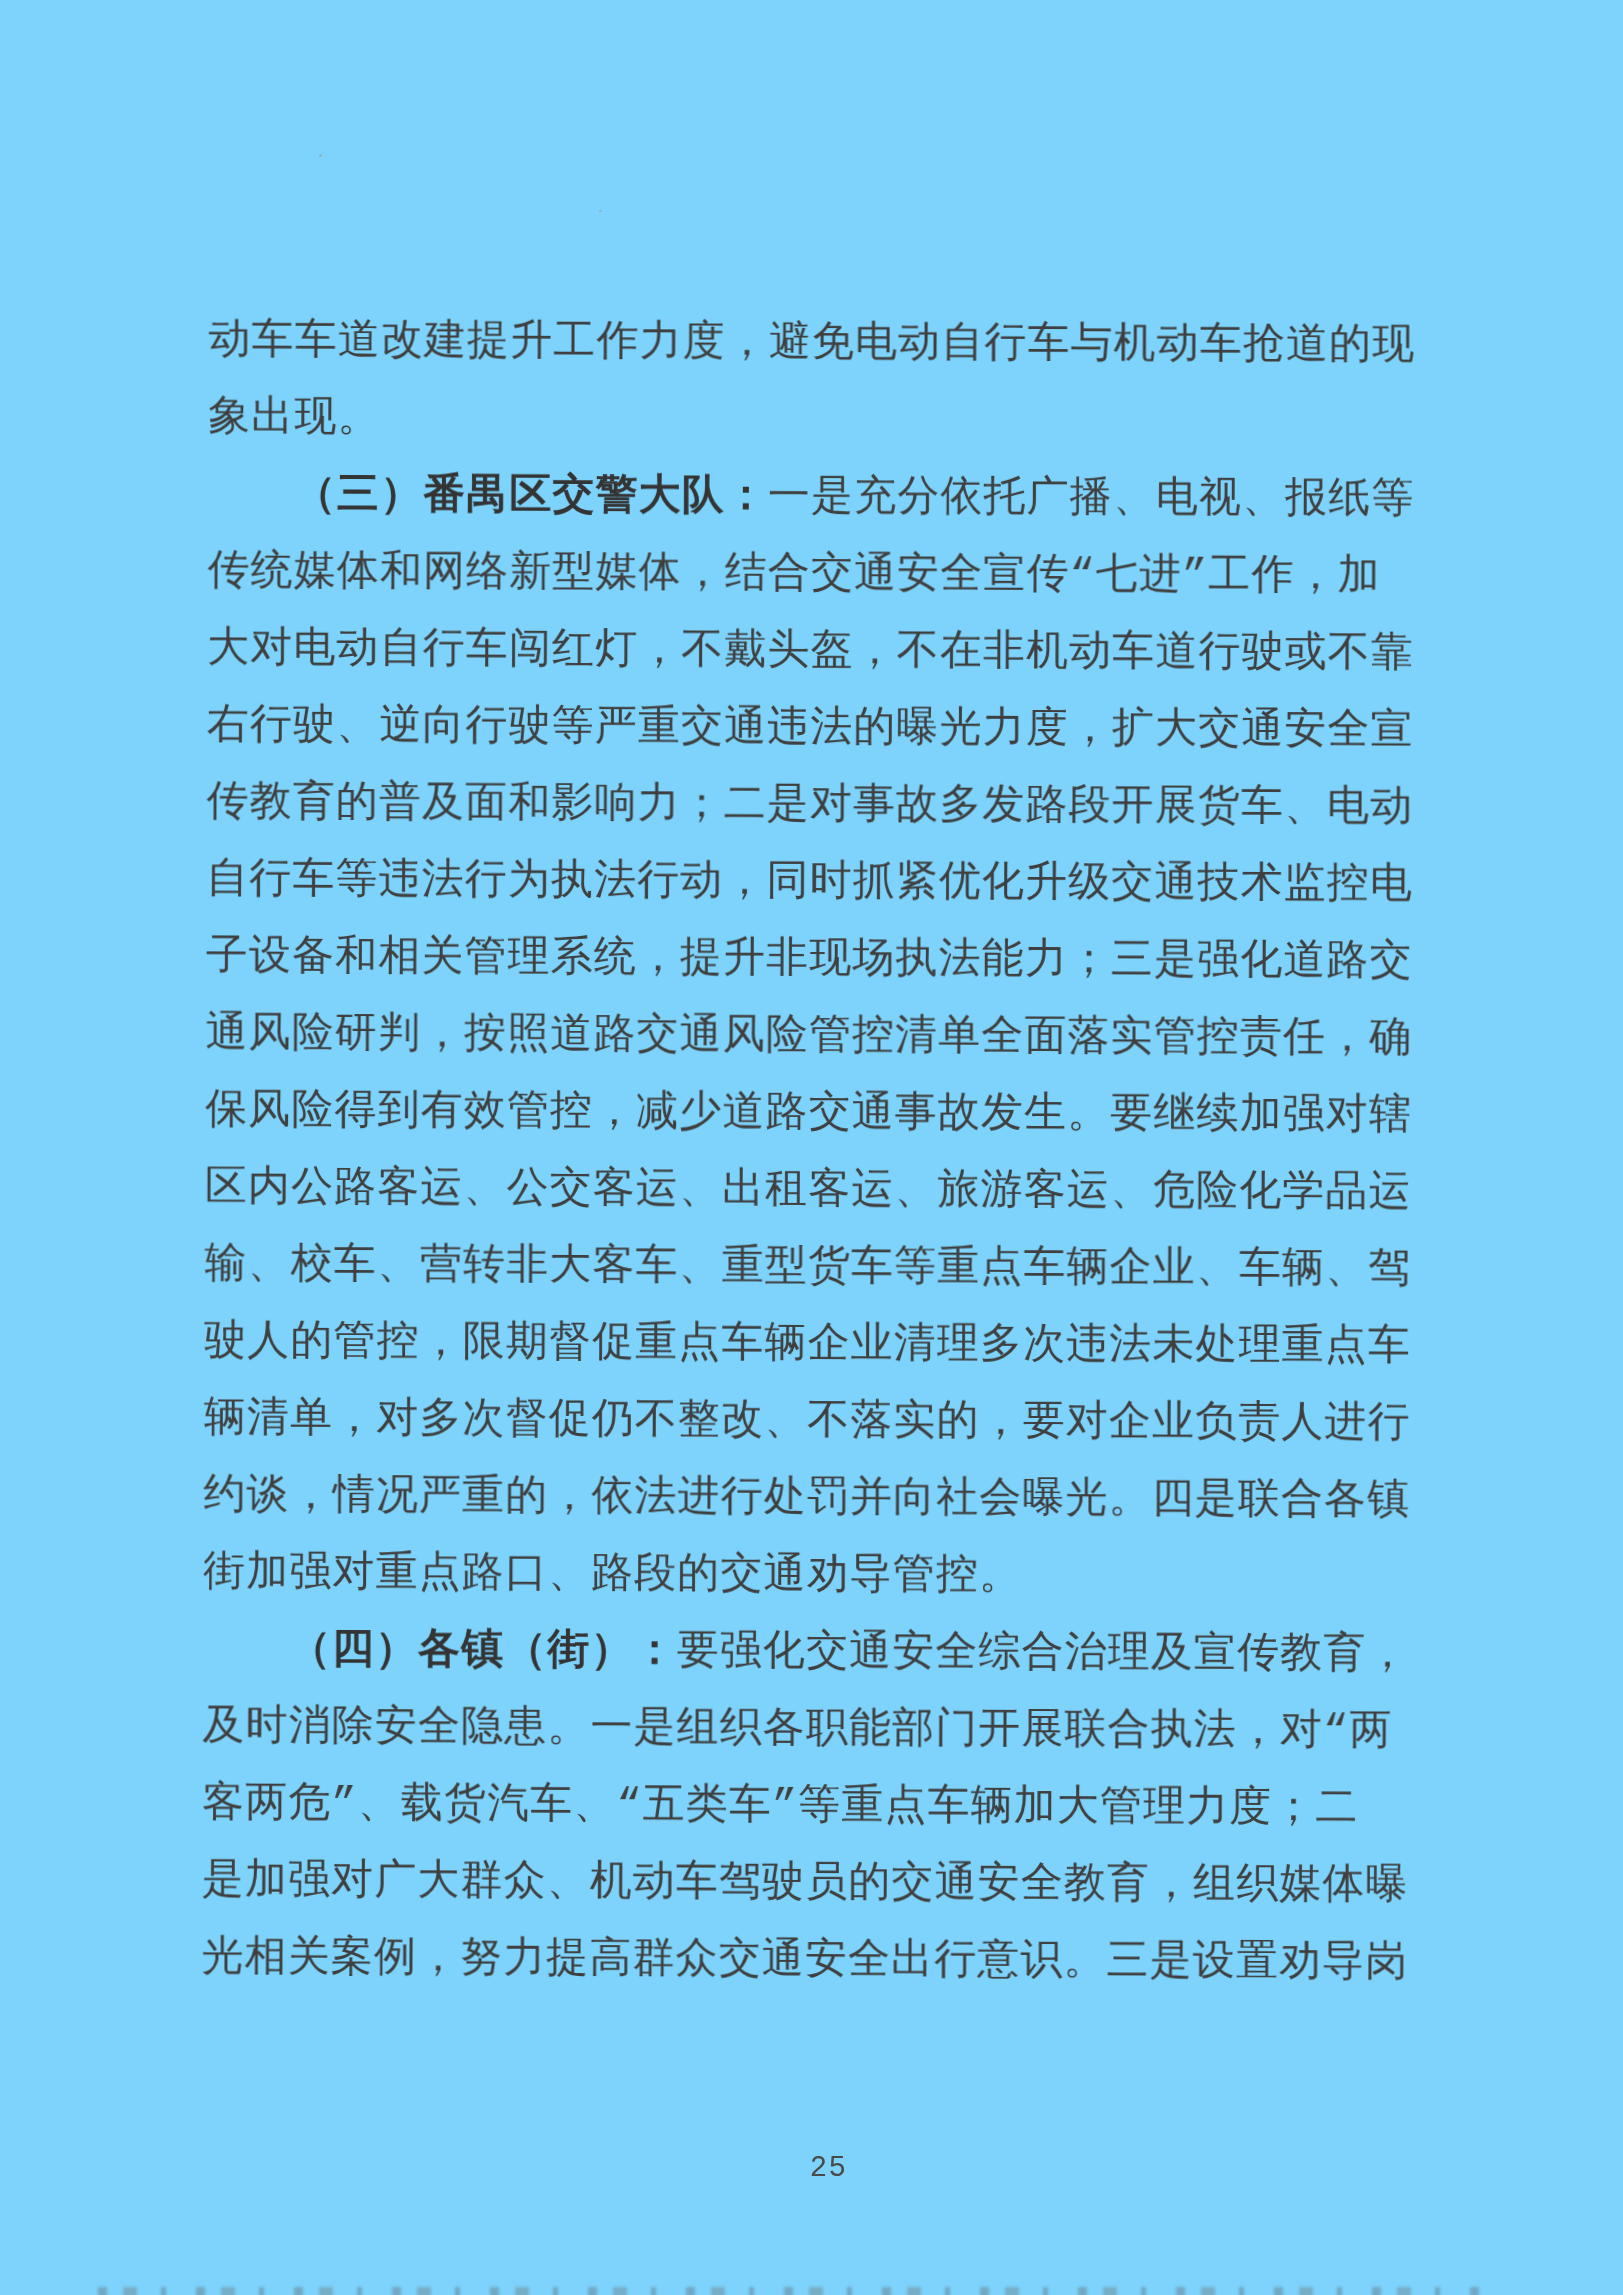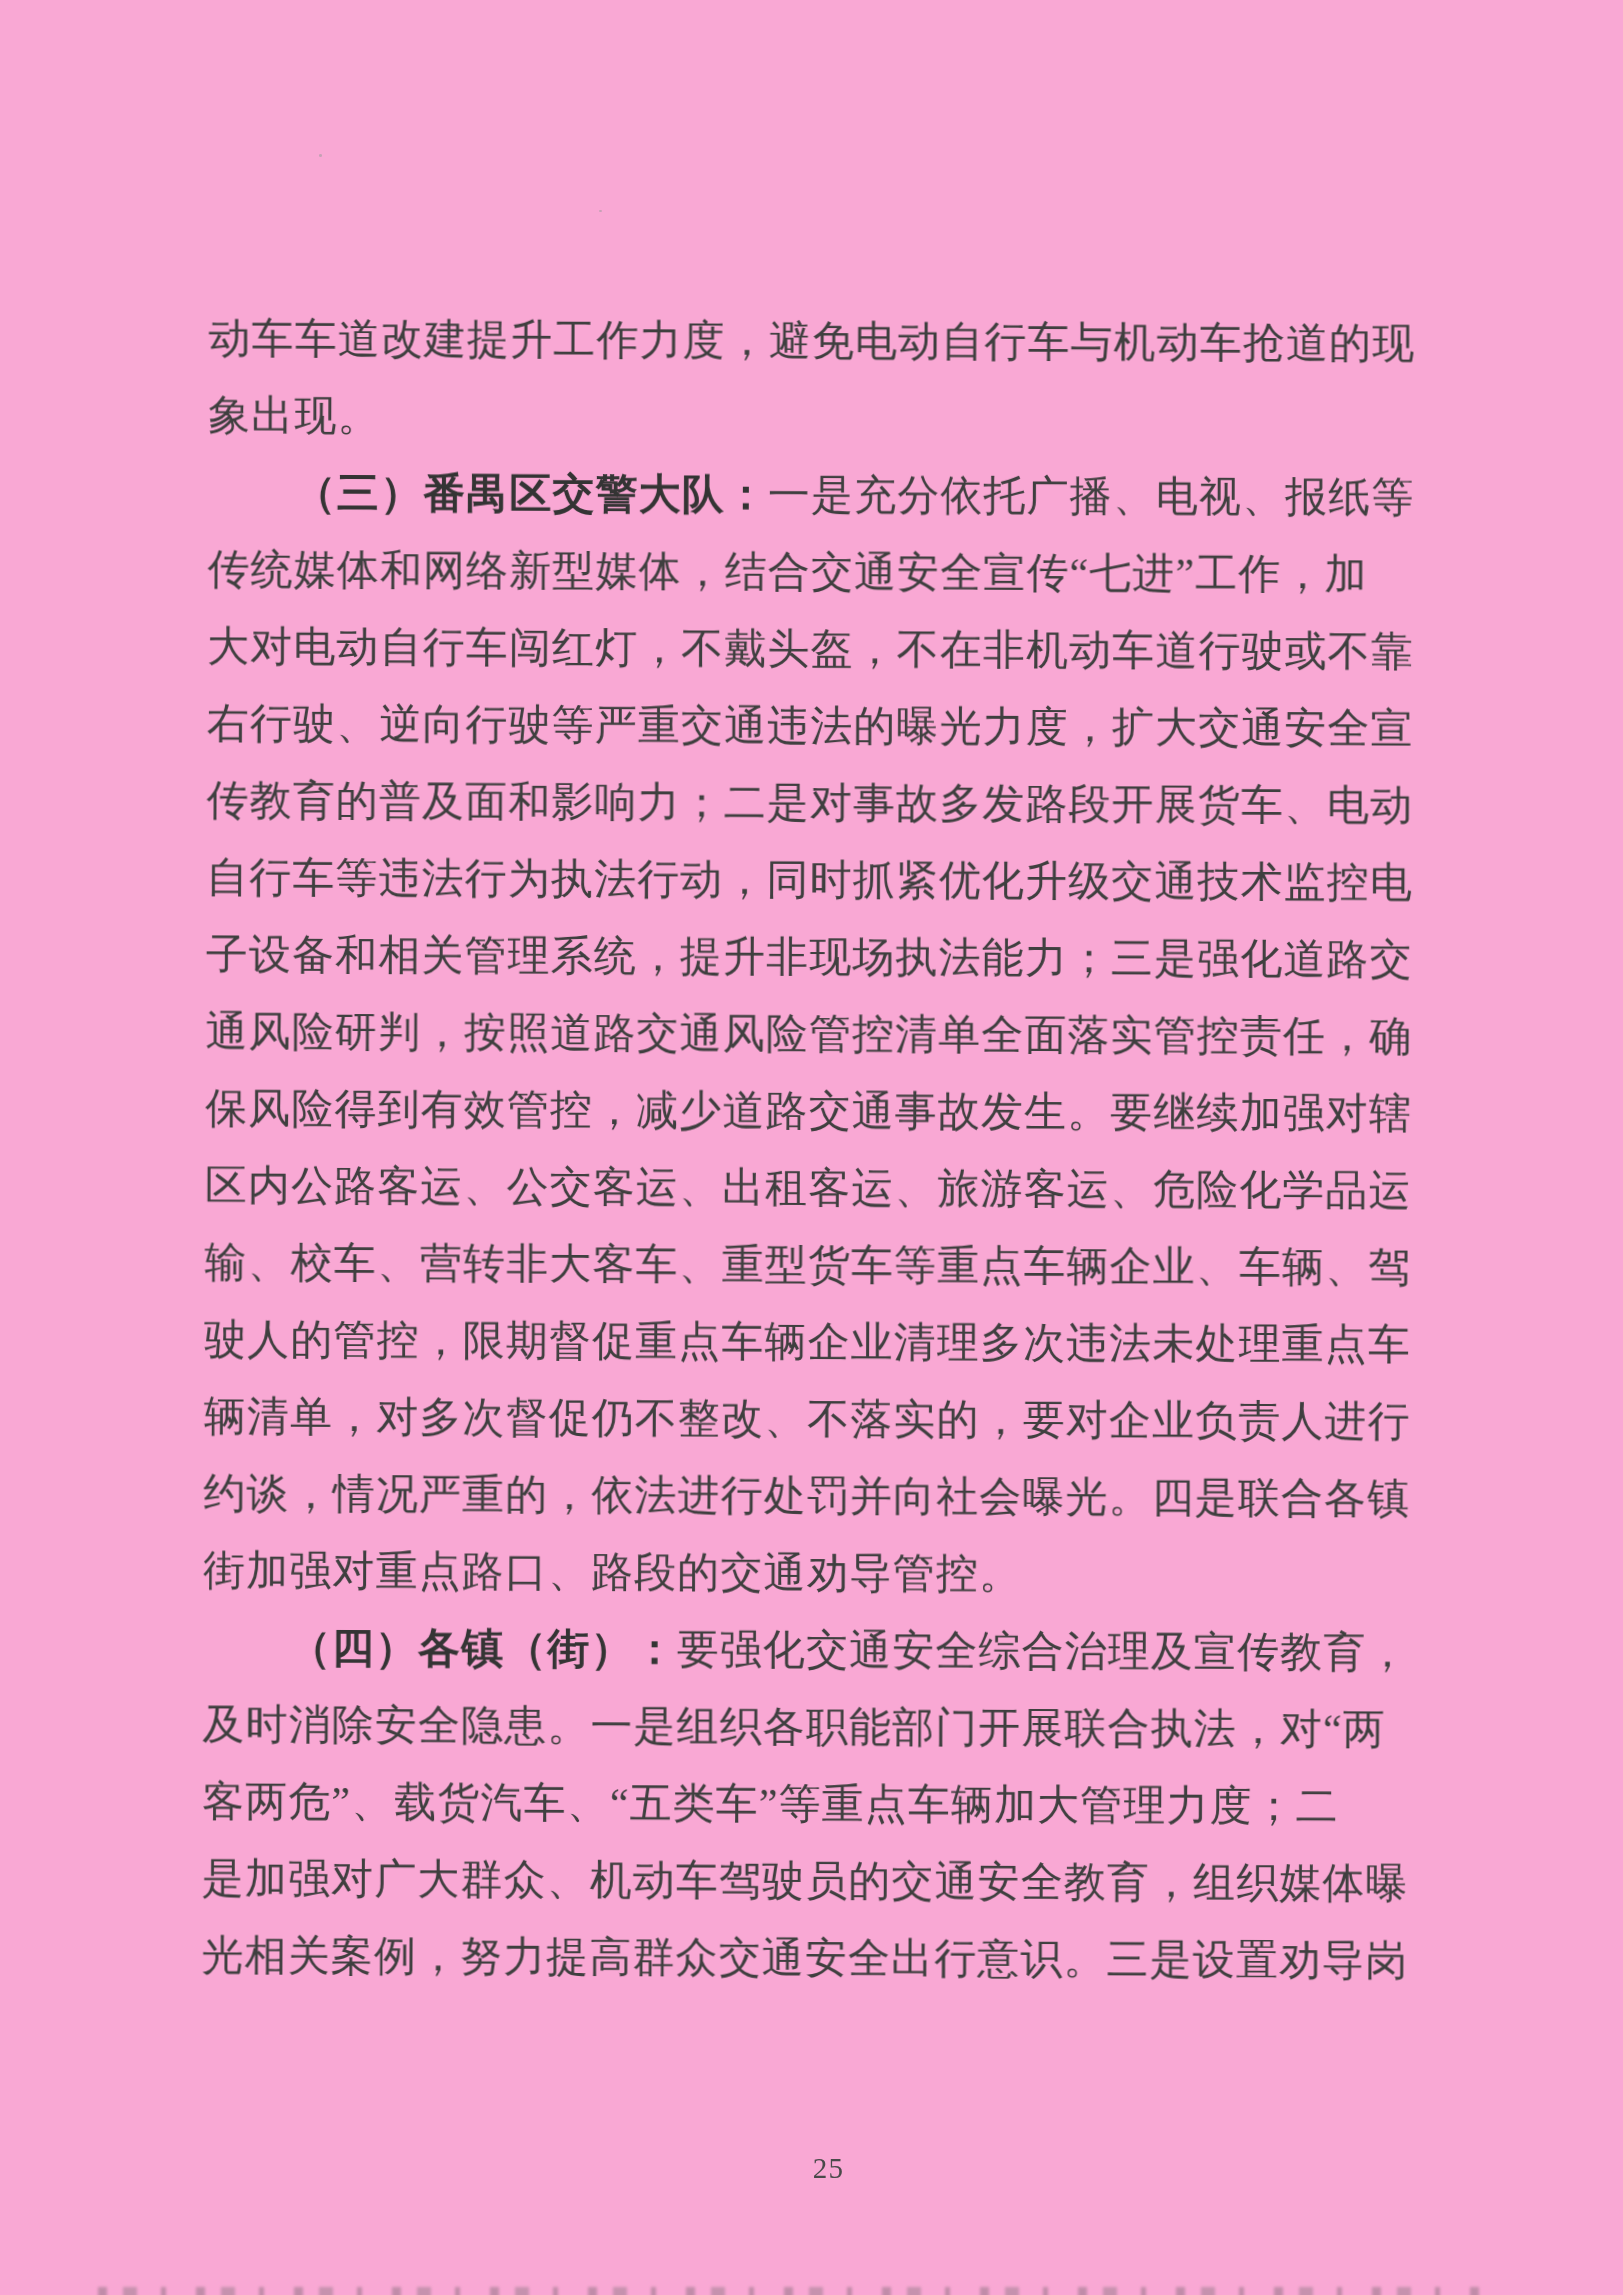--- a/index.html
+++ b/index.html
@@ -4,23 +4,23 @@
 <style>
   html,body{
     margin:0;
     padding:0;
     background:#e8e8e8;
   }
   .page{
     position:relative;
     width:1623px;
     height:2295px;
-    background:#f9a8d4;
+    background:#7dd3fc;
     overflow:hidden;
-    font-family:Liberation Serif, serif;
+    font-family:Liberation Mono, monospace;
   }
   .textblock{
     position:absolute;
     left:205px;
     top:302px;
     width:1207px;
     transform:rotate(0.25deg);
     transform-origin:50% 50%;
     color:#3f3f3f;
   }

